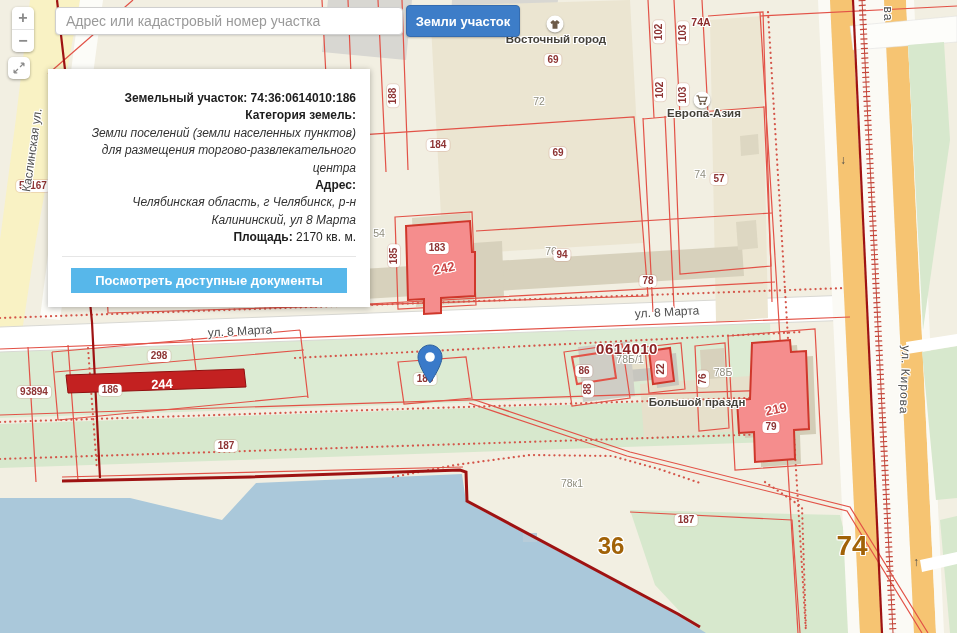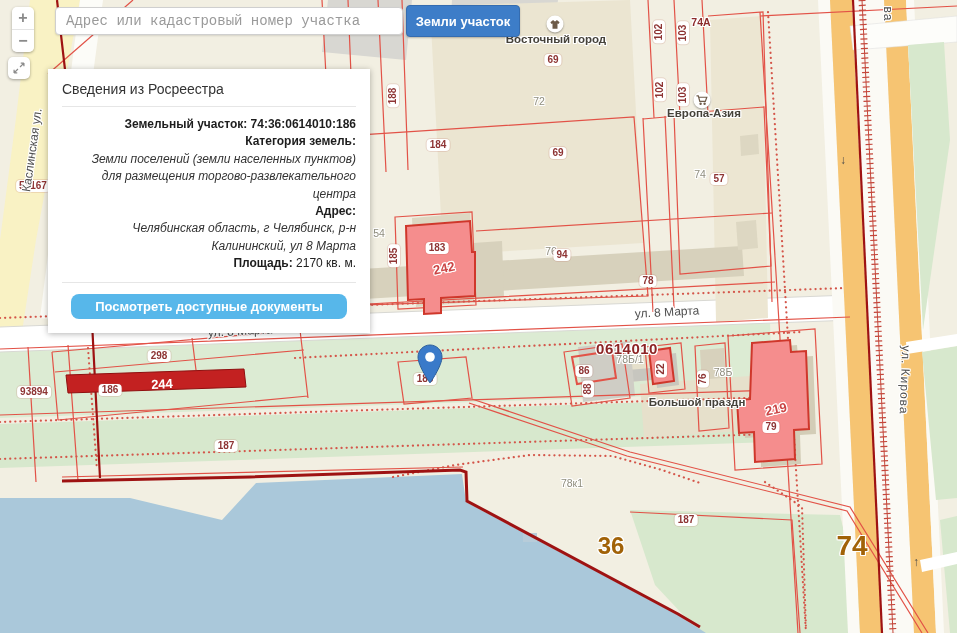--- a/index.html
+++ b/index.html
@@ -28,21 +28,21 @@
   .poi-icon{position:absolute;z-index:3;width:17px;height:17px;border-radius:50%;background:#fff;
             box-shadow:0 1px 2px rgba(0,0,0,.35);display:flex;align-items:center;
             justify-content:center;transform:translate(-50%,-50%);}
 
   
   .pin{position:absolute;z-index:4;width:26px;height:40px;}
 
   
   .search-input{position:absolute;z-index:10;left:55px;top:7px;width:326px;height:26px;
         border:1px solid #cfcfcf;border-radius:4px;padding:0 10px;font-size:14px;color:#444;
-        font-family:Liberation Mono, monospace;box-shadow:0 1px 2px rgba(0,0,0,.12);}
+        font-family:Liberation Sans, sans-serif;box-shadow:0 1px 2px rgba(0,0,0,.12);}
   .search-input::placeholder{color:#9a9a9a;}
   .find-btn{position:absolute;z-index:10;left:406px;top:5px;width:112px;height:30px;
         background:#3d7dc8;border:1px solid #346cb0;border-radius:4px;color:#fff;
         font-size:13px;font-weight:700;display:flex;align-items:center;justify-content:center;
         cursor:pointer;box-shadow:0 1px 2px rgba(0,0,0,.25);}
 
   
   .zoomgrp{position:absolute;z-index:10;left:12px;top:7px;width:22px;
         box-shadow:0 1px 3px rgba(0,0,0,.35);border-radius:5px;}
   .zbtn{width:22px;height:22px;background:#fff;color:#8a8a8a;font-size:16px;font-weight:700;
@@ -54,21 +54,21 @@
         display:flex;align-items:center;justify-content:center;cursor:pointer;}
 
   
   .panel{position:absolute;z-index:9;left:48px;top:69px;width:322px;background:#fff;
         box-shadow:0 1px 6px rgba(0,0,0,.3);padding:12px 14px 14px;box-sizing:border-box;}
   .panel-title{font-size:14px;color:#333;padding-bottom:9px;border-bottom:1px solid #e6e6e6;}
   .panel-body{padding-top:9px;font-size:12px;color:#222;line-height:1.45;text-align:right;}
   .pb-line b{color:#1d1d1d;}
   .pb-line i{color:#333;}
   .panel-sep{border-bottom:1px solid #e6e6e6;margin-top:9px;}
-  .docs-btn{margin:11px auto 0;width:fit-content;background:#57b7ea;border-radius:8px;
+  .docs-btn{margin:11px auto 0;width:fit-content;background:#57b7ea;border-radius:0;
         color:#fff;font-size:13px;font-weight:700;padding:5px 24px;cursor:pointer;}
 </style>
 </head>
 <body>
 
 <div class="stage">
 
   <svg class="map-svg" width="957" height="633" viewBox="0 0 957 633">
 
     <rect x="0" y="0" width="957" height="633" fill="#f2efe2"></rect>
@@ -254,21 +254,20 @@
   <div class="expand-btn">
     <svg width="14" height="14" viewBox="0 0 20 20">
       <g stroke="#8a8a8a" stroke-width="1.8" fill="none">
         <path d="M11.5,8.5 L17,3 M17,3 h-4.5 M17,3 v4.5"></path>
         <path d="M8.5,11.5 L3,17 M3,17 h4.5 M3,17 v-4.5"></path>
       </g>
     </svg>
   </div>
 
   <div class="panel">
-    <div class="panel-title">Сведения из Росреестра</div>
     <div class="panel-body">
       <div class="pb-line"><b>Земельный участок:</b>
         <b>74:36:0614010:186</b></div>
       <div class="pb-line"><b>Категория земель:</b></div>
       <div class="pb-line"><i>Земли поселений (земли населенных пунктов)</i></div>
       <div class="pb-line"><i>для размещения торгово-развлекательного центра</i></div>
       <div class="pb-line"><b>Адрес:</b></div>
       <div class="pb-line"><i>Челябинская область, г Челябинск, р-н Калининский, ул 8 Марта</i></div>
       <div class="pb-line"><b>Площадь:</b>
         <span>2170 кв. м.</span></div>

